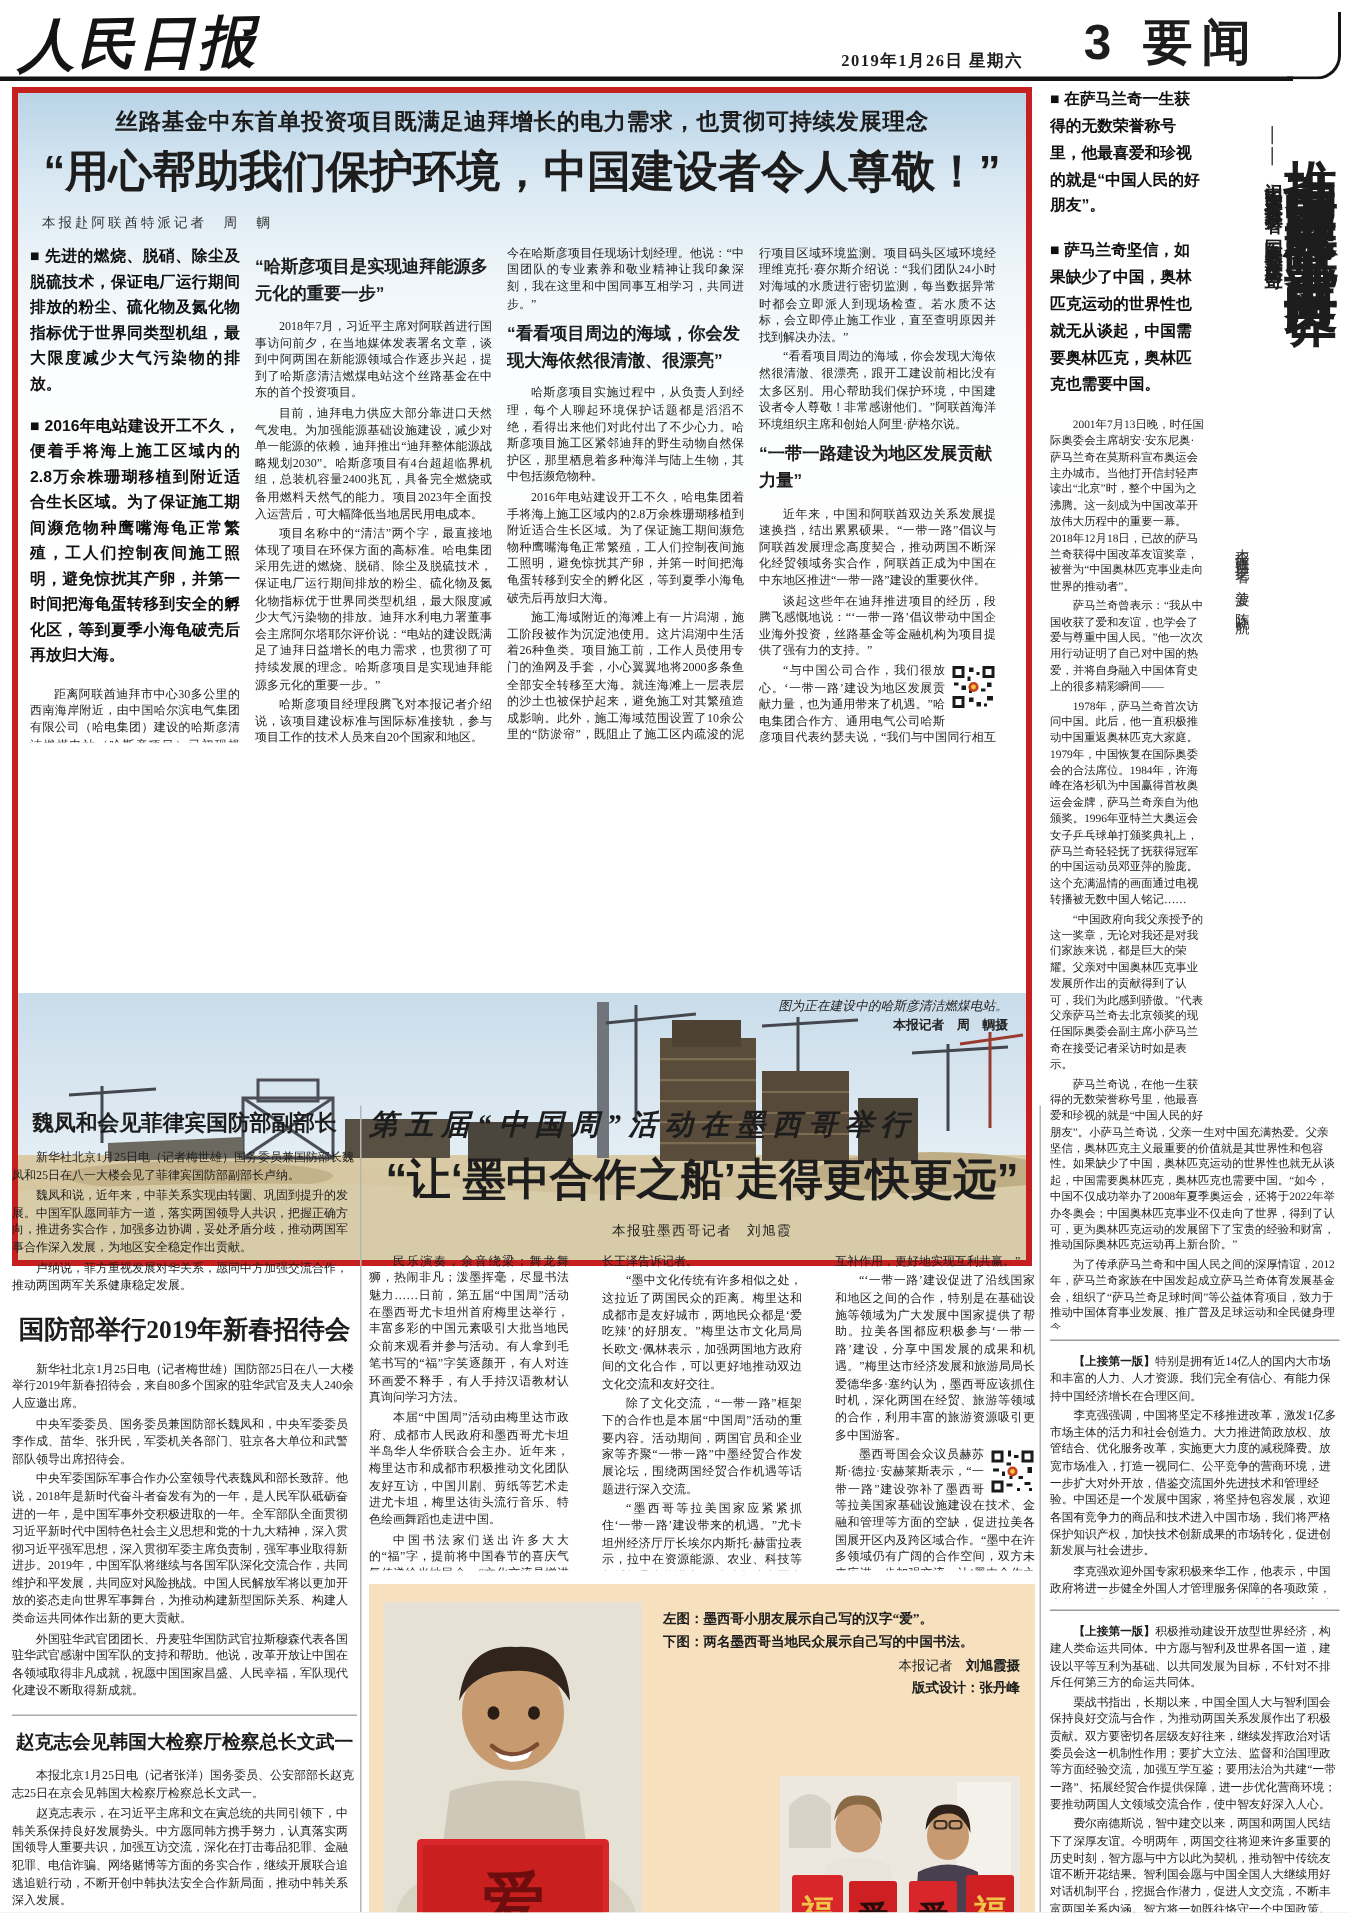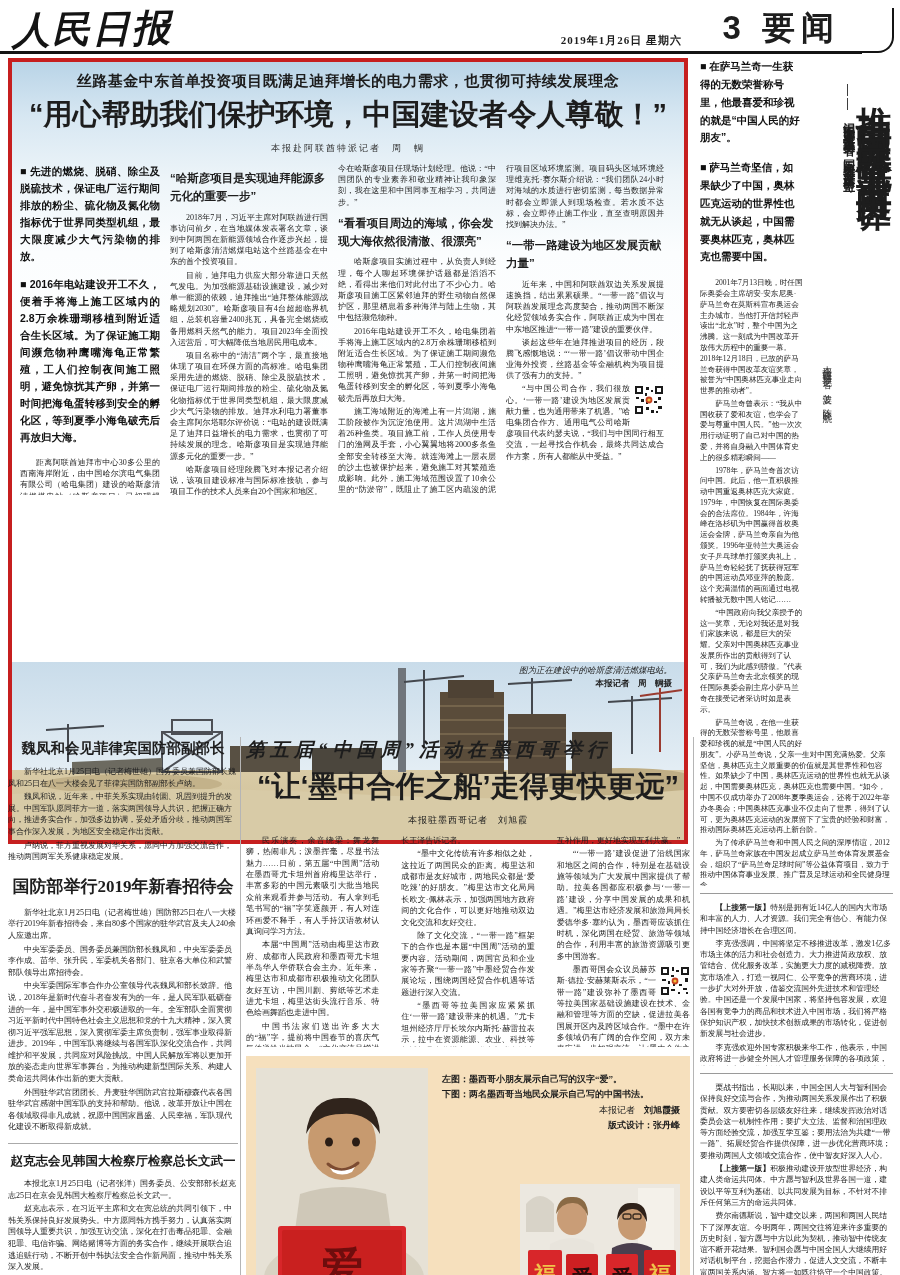--- a/index.html
+++ b/index.html
@@ -19,21 +19,21 @@
   .m-corner { position:absolute; right:6px; top:8px; width:36px; height:45px;
     border-right:2.5px solid #141414; border-bottom:2.5px solid #141414; border-bottom-right-radius:16px; }
   
   .lead-box { position:absolute; left:8px; top:58px; width:680px; height:786px;
     border:4px solid #c61f1f;
     background:linear-gradient(180deg,#b9d4e7 0px,#d7e7f2 55px,#eef5f9 120px,#fbfdfe 190px,#ffffff 320px); }
   .lead-kicker { margin:10px 8px 2px; text-align:center; font-size:15px; font-weight:bold;
     font-family:"Liberation Sans","DejaVu Sans",sans-serif; letter-spacing:0.5px; }
   .lead-headline { margin:4px 4px 0; text-align:center; font-size:29px; font-weight:900;
     font-family:"Liberation Sans","DejaVu Sans",sans-serif; letter-spacing:0px; }
-  .lead-byline { margin:7px 16px 8px; text-align:center; font-size:9px; color:#333; letter-spacing:2px; }
+  .lead-byline { margin:7px 16px 8px; font-size:9px; color:#333; letter-spacing:2px; }
   .lead-cols { display:flex; gap:10px; padding:0 8px; height:332px; overflow:hidden; }
   .lead-cols .c { overflow:hidden; text-align:justify; }
   .c1 { width:140px; } .c2,.c3,.c4 { width:158px; }
   .hl { font-family:"Liberation Sans","DejaVu Sans",sans-serif; font-weight:bold;
     font-size:10.5px; line-height:1.62; margin-bottom:11px; color:#101010; }
   .bp { font-size:8px; line-height:1.4; text-indent:2em; margin-bottom:2px; }
   .subhead { font-family:"Liberation Sans","DejaVu Sans",sans-serif; font-weight:bold;
     font-size:11.5px; line-height:1.55; margin:7px 0 6px; text-align:left; }
   .qr { float:right; width:30px; height:30px; margin:2px 0 2px 4px; }
   .lead-photo { position:absolute; left:0; bottom:0; width:672px; height:178px; }
@@ -119,20 +119,21 @@
       <div class="c c3">
         <p class="bp" style="text-indent:0">今在哈斯彦项目任现场计划经理。他说：“中国团队的专业素养和敬业精神让我印象深刻，我在这里和中国同事互相学习，共同进步。”</p>
         <div class="subhead">“看看项目周边的海域，你会发现大海依然很清澈、很漂亮”</div>
         <p class="bp">哈斯彦项目实施过程中，从负责人到经理，每个人聊起环境保护话题都是滔滔不绝，看得出来他们对此付出了不少心力。哈斯彦项目施工区紧邻迪拜的野生动物自然保护区，那里栖息着多种海洋与陆上生物，其中包括濒危物种。</p>
         <p class="bp">2016年电站建设开工不久，哈电集团着手将海上施工区域内的2.8万余株珊瑚移植到附近适合生长区域。为了保证施工期间濒危物种鹰嘴海龟正常繁殖，工人们控制夜间施工照明，避免惊扰其产卵，并第一时间把海龟蛋转移到安全的孵化区，等到夏季小海龟破壳后再放归大海。</p>
         <p class="bp">施工海域附近的海滩上有一片潟湖，施工阶段被作为沉淀池使用。这片潟湖中生活着26种鱼类。项目施工前，工作人员使用专门的渔网及手套，小心翼翼地将2000多条鱼全部安全转移至大海。就连海滩上一层表层的沙土也被保护起来，避免施工对其繁殖造成影响。此外，施工海域范围设置了10余公里的“防淤帘”，既阻止了施工区内疏浚的泥沙与污染物向外扩散，也避免了域外各种海洋生物误入其中，将海域内可能的环境风险降至最低。</p>
 
       </div>
       <div class="c c4">
         <p class="bp" style="text-indent:0">行项目区域环境监测。项目码头区域环境经理维克托·赛尔斯介绍说：“我们团队24小时对海域的水质进行密切监测，每当数据异常时都会立即派人到现场检查。若水质不达标，会立即停止施工作业，直至查明原因并找到解决办法。”</p>
+        <p class="bp">“看看项目周边的海域，你会发现大海依然很清澈、很漂亮，跟开工建设前相比没有太多区别。用心帮助我们保护环境，中国建设者令人尊敬！非常感谢他们。”阿联酋海洋环境组织主席和创始人阿里·萨格尔说。</p>
         <div class="subhead">“一带一路建设为地区发展贡献力量”</div>
         <p class="bp">近年来，中国和阿联酋双边关系发展提速换挡，结出累累硕果。“一带一路”倡议与阿联酋发展理念高度契合，推动两国不断深化经贸领域务实合作，阿联酋正成为中国在中东地区推进“一带一路”建设的重要伙伴。</p>
         <p class="bp">谈起这些年在迪拜推进项目的经历，段腾飞感慨地说：“‘一带一路’倡议带动中国企业海外投资，丝路基金等金融机构为项目提供了强有力的支持。”</p>
         <svg class="qr" viewBox="0 0 30 30">
           <rect width="30" height="30" fill="#fff"></rect>
           <g fill="#1a1a1a">
             <rect x="1" y="1" width="8" height="8"></rect>
               <rect x="21" y="1" width="8" height="8"></rect>
               <rect x="1" y="21" width="8" height="8"></rect>
             <rect x="12" y="2" width="3" height="3"></rect>
@@ -248,22 +249,22 @@
     </div>
     <div class="rdiv"></div>
     <div class="cont cont1">
       <p class="bp"><b>【上接第一版】</b><span>特别是拥有近14亿人的国内大市场和丰富的人力、人才资源。我们完全有信心、有能力保持中国经济增长在合理区间。</span></p>
       <p class="bp">李克强强调，中国将坚定不移推进改革，激发1亿多市场主体的活力和社会创造力。大力推进简政放权、放管结合、优化服务改革，实施更大力度的减税降费。放宽市场准入，打造一视同仁、公平竞争的营商环境，进一步扩大对外开放，借鉴交流国外先进技术和管理经验。中国还是一个发展中国家，将坚持包容发展，欢迎各国有竞争力的商品和技术进入中国市场，我们将严格保护知识产权，加快技术创新成果的市场转化，促进创新发展与社会进步。</p>
       <p class="bp">李克强欢迎外国专家积极来华工作，他表示，中国政府将进一步健全外国人才管理服务保障的各项政策，为外国人来华工作生活提供更大便利。希望外国专家继续建言献策，促进中国与世界的共同发展。</p>
 
     </div>
     <div class="rdiv"></div>
     <div class="cont cont2">
+      <p class="bp"><b>【上接第一版】</b><span>积极推动建设开放型世界经济，构建人类命运共同体。中方愿与智利及世界各国一道，建设以平等互利为基础、以共同发展为目标，不针对不排斥任何第三方的命运共同体。</span></p>
       <p class="bp">栗战书指出，长期以来，中国全国人大与智利国会保持良好交流与合作，为推动两国关系发展作出了积极贡献。双方要密切各层级友好往来，继续发挥政治对话委员会这一机制性作用；要扩大立法、监督和治国理政等方面经验交流，加强互学互鉴；要用法治为共建“一带一路”、拓展经贸合作提供保障，进一步优化营商环境；要推动两国人文领域交流合作，使中智友好深入人心。</p>
-      <p class="bp"><b>【上接第一版】</b><span>积极推动建设开放型世界经济，构建人类命运共同体。中方愿与智利及世界各国一道，建设以平等互利为基础、以共同发展为目标，不针对不排斥任何第三方的命运共同体。</span></p>
       <p class="bp">费尔南德斯说，智中建交以来，两国和两国人民结下了深厚友谊。今明两年，两国交往将迎来许多重要的历史时刻，智方愿与中方以此为契机，推动智中传统友谊不断开花结果。智利国会愿与中国全国人大继续用好对话机制平台，挖掘合作潜力，促进人文交流，不断丰富两国关系内涵。智方将一如既往恪守一个中国政策。</p>
 
     </div>
   </div>
 
   <div class="lcol">
     <div>
       <div class="h-wei">魏凤和会见菲律宾国防部副部长</div>
       <p class="bp">新华社北京1月25日电（记者梅世雄）国务委员兼国防部长魏凤和25日在八一大楼会见了菲律宾国防部副部长卢纳。</p>
       <p class="bp">魏凤和说，近年来，中菲关系实现由转圜、巩固到提升的发展。中国军队愿同菲方一道，落实两国领导人共识，把握正确方向，推进务实合作，加强多边协调，妥处矛盾分歧，推动两国军事合作深入发展，为地区安全稳定作出贡献。</p>

